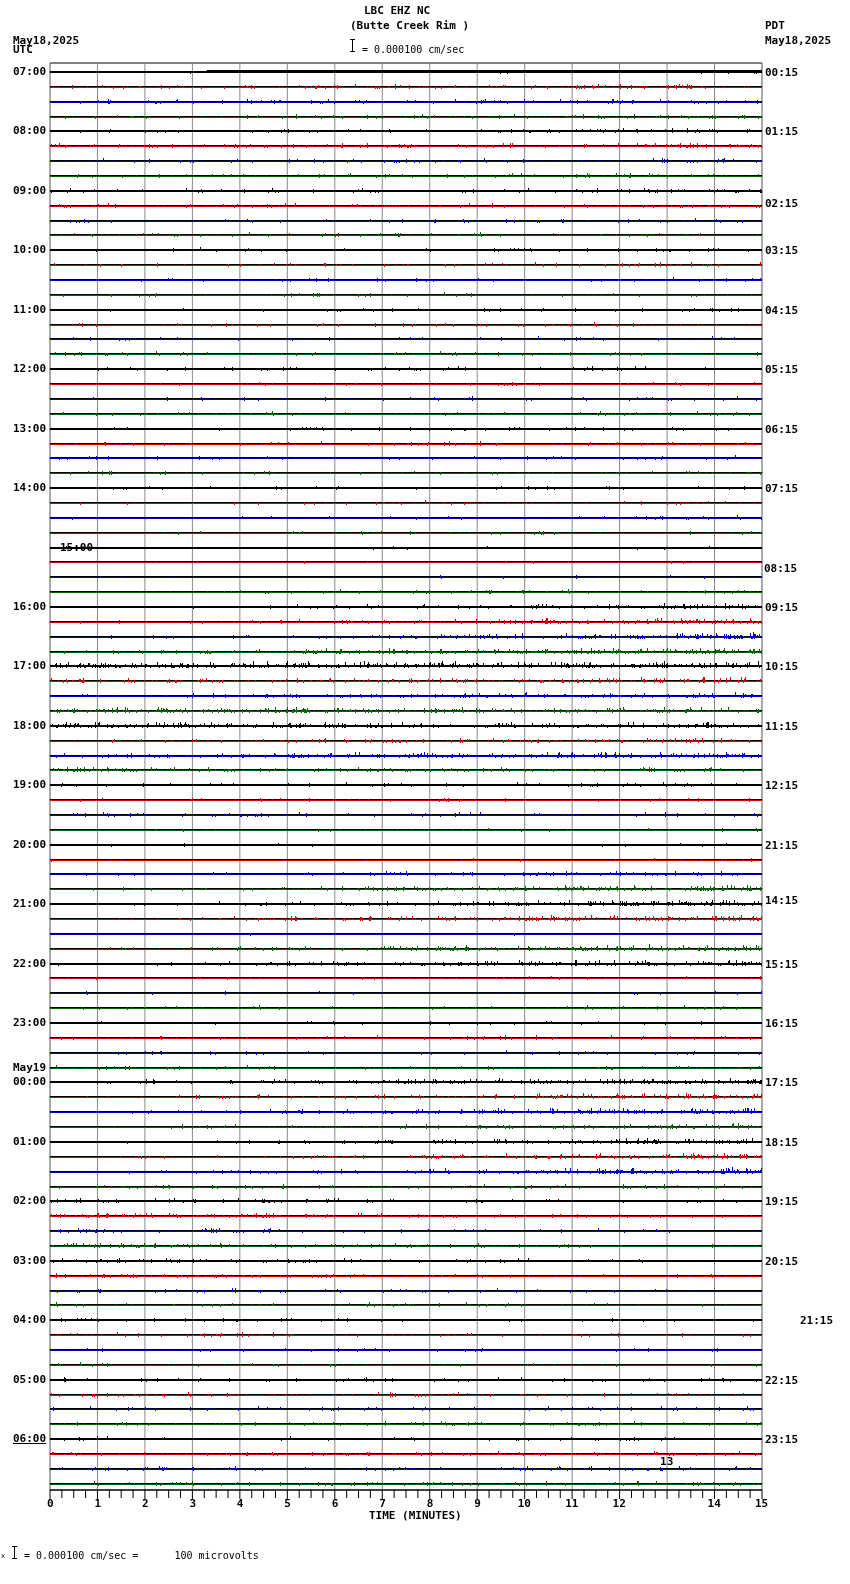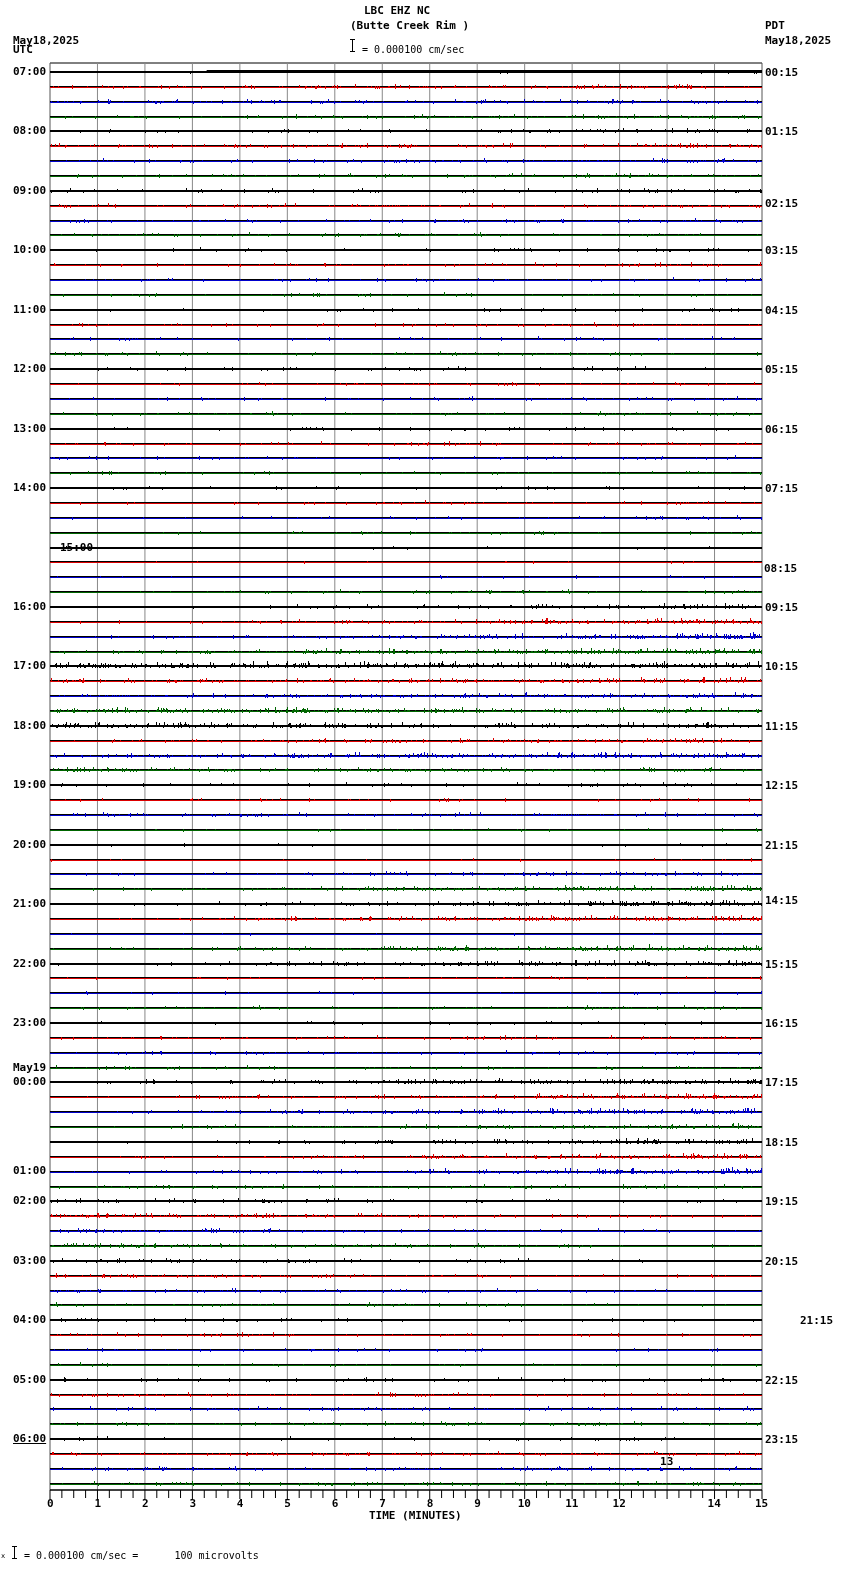--- a/index.html
+++ b/index.html
@@ -408,21 +408,21 @@
     <div class="txt" style="left: 13px; top: 541px; margin-left: 47px;">15:00</div>
     <div class="txt" style="left: 13px; top: 600px;">16:00</div>
     <div class="txt" style="left: 13px; top: 659px;">17:00</div>
     <div class="txt" style="left: 13px; top: 719px;">18:00</div>
     <div class="txt" style="left: 13px; top: 778px;">19:00</div>
     <div class="txt" style="left: 13px; top: 838px;">20:00</div>
     <div class="txt" style="left: 13px; top: 897px;">21:00</div>
     <div class="txt" style="left: 13px; top: 957px;">22:00</div>
     <div class="txt" style="left: 13px; top: 1016px;">23:00</div>
     <div class="txt" style="left: 13px; top: 1075px;">00:00</div>
-    <div class="txt" style="left: 13px; top: 1135px; margin-top: 29px;">01:00</div>
+    <div class="txt" style="left: 13px; top: 1135px;">01:00</div>
     <div class="txt" style="left: 13px; top: 1194px;">02:00</div>
     <div class="txt" style="left: 13px; top: 1254px;">03:00</div>
     <div class="txt" style="left: 13px; top: 1313px;">04:00</div>
     <div class="txt" style="left: 13px; top: 1373px;">05:00</div>
     <div class="txt" style="left: 13px; top: 1432px; text-decoration: underline;">06:00</div>
   </div>
 <div id="right-labels">
     <div class="txt" style="left: 765px; top: 66px;">00:15</div>
     <div class="txt" style="left: 765px; top: 125px;">01:15</div>
     <div class="txt" style="left: 765px; top: 197px;">02:15</div>

